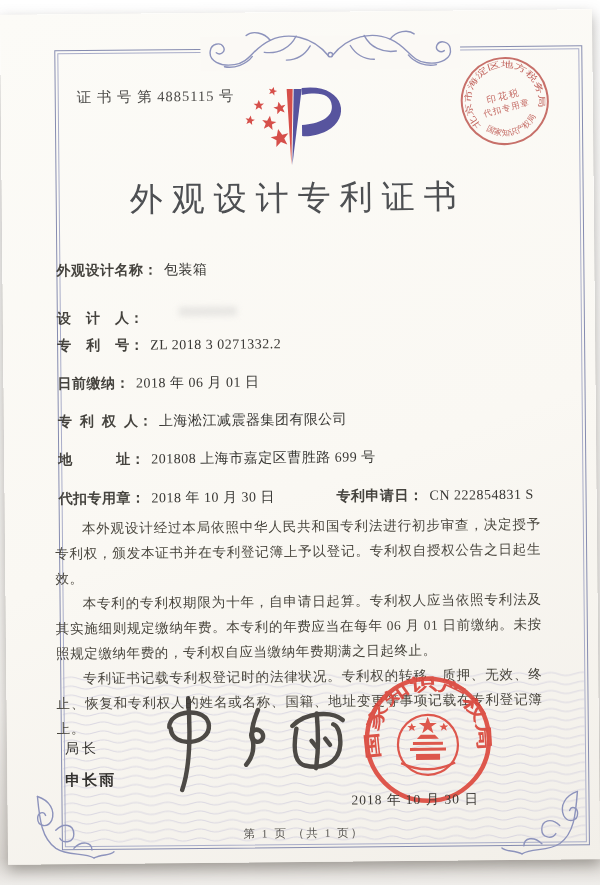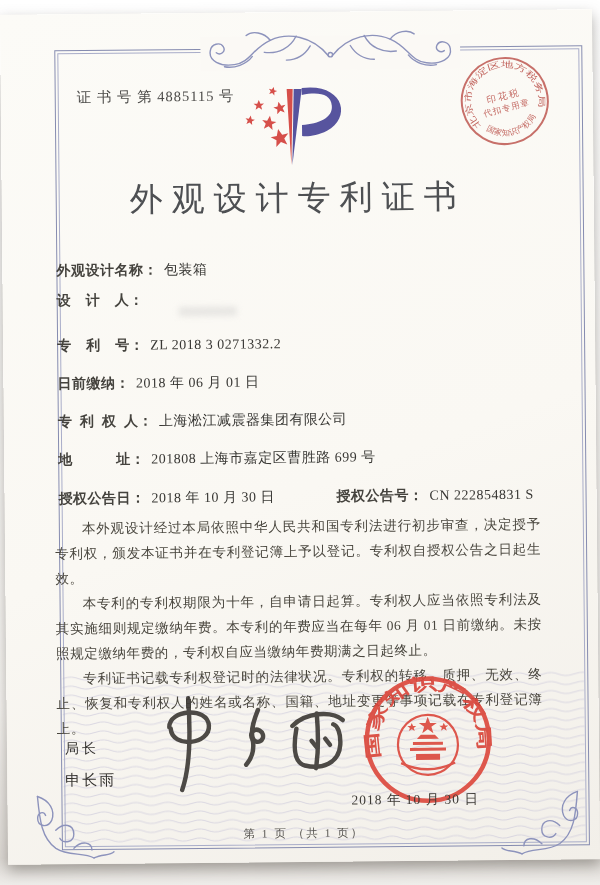--- a/index.html
+++ b/index.html
@@ -25,21 +25,21 @@
   .row .lab{color:#45433e;font-weight:bold;}
   .row .val{color:#393835;margin-left:6px;}
   .row-grant2{position:absolute;left:278px;top:0;}
   .redact{position:absolute;left:176px;top:294px;width:58px;height:9px;background:#d6d5d3;
          filter:blur(3px);opacity:.55;z-index:3;}
   .paras{position:absolute;left:50px;top:502px;width:486px;z-index:4;
          font-size:13.5px;line-height:25px;color:#49463e;letter-spacing:.6px;text-align:justify;}
   .paras p{margin:0;text-indent:2em;}
   .waves{position:absolute;left:56px;top:660px;z-index:1;}
   .signer{position:absolute;left:58px;top:726px;z-index:4;font-size:14px;color:#34322f;letter-spacing:3px;}
-  .signer-name{position:absolute;left:58px;top:757px;z-index:4;font-size:15px;color:#34322f;letter-spacing:2px;}
+  .signer-name{position:absolute;left:58px;top:757px;z-index:4;font-size:15px;color:#34322f;letter-spacing:2px;font-weight:bold;}
   .signature{position:absolute;left:142px;top:672px;width:205px;height:118px;z-index:4;}
   .office-seal{position:absolute;left:346px;top:654px;width:150px;height:150px;z-index:5;opacity:.92;}
   .seal-date{position:absolute;left:344px;top:780px;z-index:6;font-size:13.5px;color:#3e3b36;
          letter-spacing:1px;white-space:nowrap;}
   .tax-seal{position:absolute;left:442px;top:29px;width:124px;height:124px;z-index:5;
          transform:rotate(-14deg);opacity:.9;}
   .footer{position:absolute;left:0;top:814px;width:100%;text-align:center;z-index:4;
          font-size:11.5px;color:#55534f;letter-spacing:2px;}
   .ornament-top{position:absolute;left:200px;top:14px;z-index:3;}
   .corner{position:absolute;top:776px;z-index:3;}
@@ -129,39 +129,39 @@
       <polygon points="59,14 67,14 57,90" fill="#57549e"></polygon>
       <path d="M67,13 C108,8 118,42 92,56 C82,61 72,62 67,61 L67,50 C84,49 98,43 97,31 C96,19 84,17 67,20 Z" fill="#57549e"></path>
     </svg>
 
     <div class="title">外观设计专利证书</div>
 
     <div class="fields">
       <div class="row" style="top:248px">
         <span class="lab">外观设计名称：</span><span class="val">包装箱</span>
       </div>
-      <div class="row" style="top:278px">
+      <div class="row" style="top:296px">
         <span class="lab">设　计　人：</span><span class="val"></span>
       </div>
       <div class="row" style="top:323px">
         <span class="lab">专　利　号：</span><span class="val">ZL 2018 3 0271332.2</span>
       </div>
       <div class="row" style="top:361px">
         <span class="lab">日前缴纳：</span><span class="val">2018 年 06 月 01 日</span>
       </div>
       <div class="row" style="top:399px">
         <span class="lab">专 利 权 人：</span><span class="val">上海淞江减震器集团有限公司</span>
       </div>
       <div class="row" style="top:437px">
         <span class="lab">地　　　址：</span><span class="val">201808 上海市嘉定区曹胜路 699 号</span>
       </div>
       <div class="row" style="top:476px;width:486px">
-        <span class="lab">授权公告日：</span><span class="val">2018 年 10 月 30 日</span>
+        <span class="lab">代扣专用章：</span><span class="val">2018 年 10 月 30 日</span>
         <span class="row-grant2">
-          <span class="lab">授权公告号：</span><span class="val">CN 222854831 S</span>
+          <span class="lab">专利申请日：</span><span class="val">CN 222854831 S</span>
         </span>
       </div>
     </div>
     <div class="redact"></div>
 
     <div class="paras">
       <p>本外观设计经过本局依照中华人民共和国专利法进行初步审查，决定授予专利权，颁发本证书并在专利登记簿上予以登记。专利权自授权公告之日起生效。</p>
       <p>本专利的专利权期限为十年，自申请日起算。专利权人应当依照专利法及其实施细则规定缴纳年费。本专利的年费应当在每年 06 月 01 日前缴纳。未按照规定缴纳年费的，专利权自应当缴纳年费期满之日起终止。</p>
       <p>专利证书记载专利权登记时的法律状况。专利权的转移、质押、无效、终止、恢复和专利权人的姓名或名称、国籍、地址变更等事项记载在专利登记簿上。</p>
     </div>

